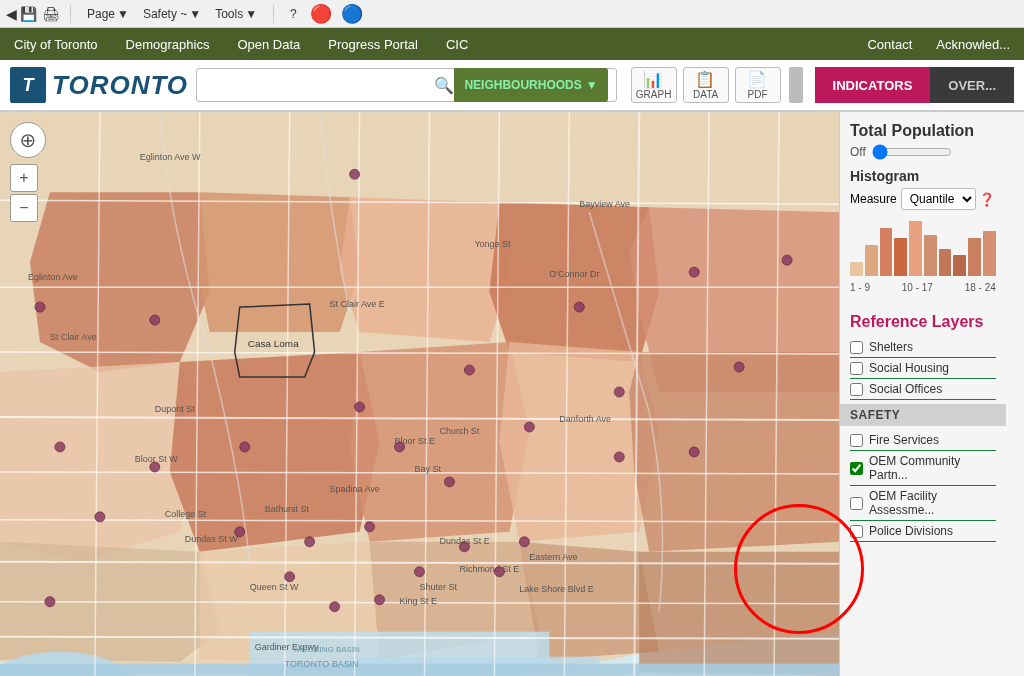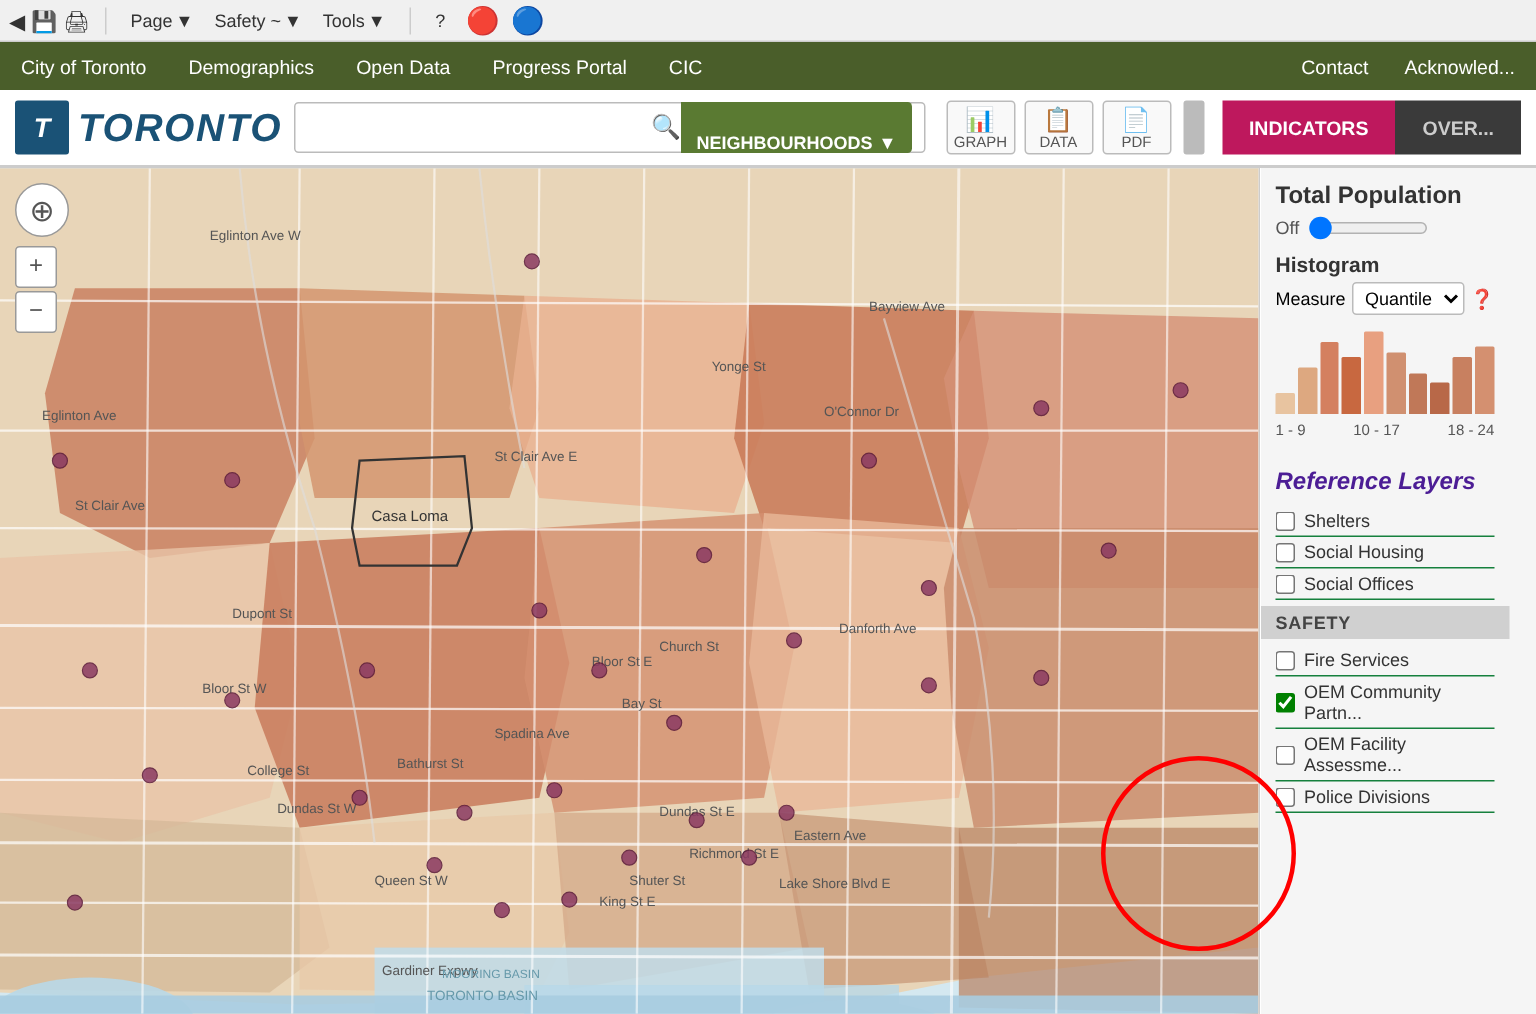--- a/index.html
+++ b/index.html
@@ -69,22 +69,22 @@
       border: 1px solid #bbb;
       border-radius: 3px;
       height: 34px;
       padding: 0 8px;
       background: #fff;
     }
     #search-bar input {
       flex: 1; border: none; outline: none; font-size: 13px;
     }
     #neighbourhood-btn {
-      display: flex; align-items: flex-end; gap: 4px;
-      background: #5a7a32; color: #ffffff;
+      display: flex; align-items: center; gap: 4px;
+      background: #5a7a32; color: #86efac;
       padding: 0 10px; height: 34px;
       border-radius: 0 3px 3px 0;
       cursor: pointer; font-size: 12px; font-weight: bold; white-space: nowrap;
     }
     #header-actions {
       display: flex; align-items: center; gap: 6px; margin-left: 6px;
     }
     .header-action-btn {
       display: flex; flex-direction: column; align-items: center;
       justify-content: center;
@@ -181,23 +181,22 @@
       border: 1px solid #bbb; border-radius: 3px; padding: 2px 4px;
       font-size: 12px; background: #fff;
     }
     .histogram-bars {
       display: flex; align-items: flex-end; gap: 2px;
       height: 60px; margin-bottom: 6px;
     }
     .hist-labels { display: flex; justify-content: space-between; font-size: 10px; color: #555; }
 
     .ref-layers-title {
-      font-size: 16px; font-weight: bold; color: #4c1d95;
+      font-size: 16px; font-weight: bold; color: #be185d;
       margin: 20px 0 6px;
-      font-style: italic;
     }
     .filter-input {
       width: 100%; border: 1px solid #bbb; border-radius: 3px;
       padding: 3px 6px; font-size: 12px; margin-bottom: 6px;
       background: #fff;
     }
     .layer-item {
       display: flex; align-items: center; gap: 6px;
       padding: 3px 0; font-size: 12px; color: #333;
       border-bottom: 1px solid #15803d; cursor: pointer;

